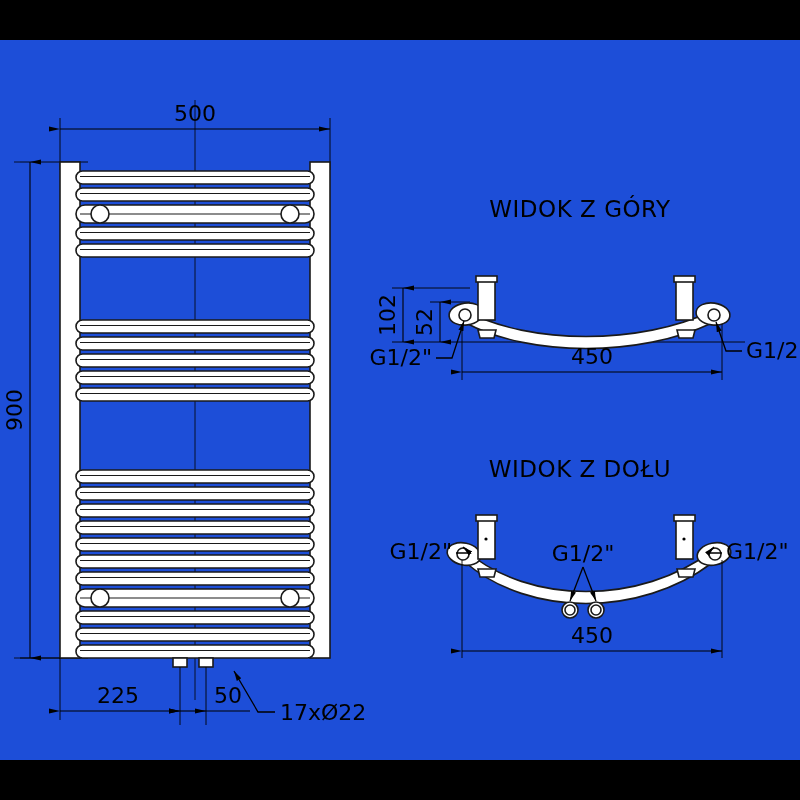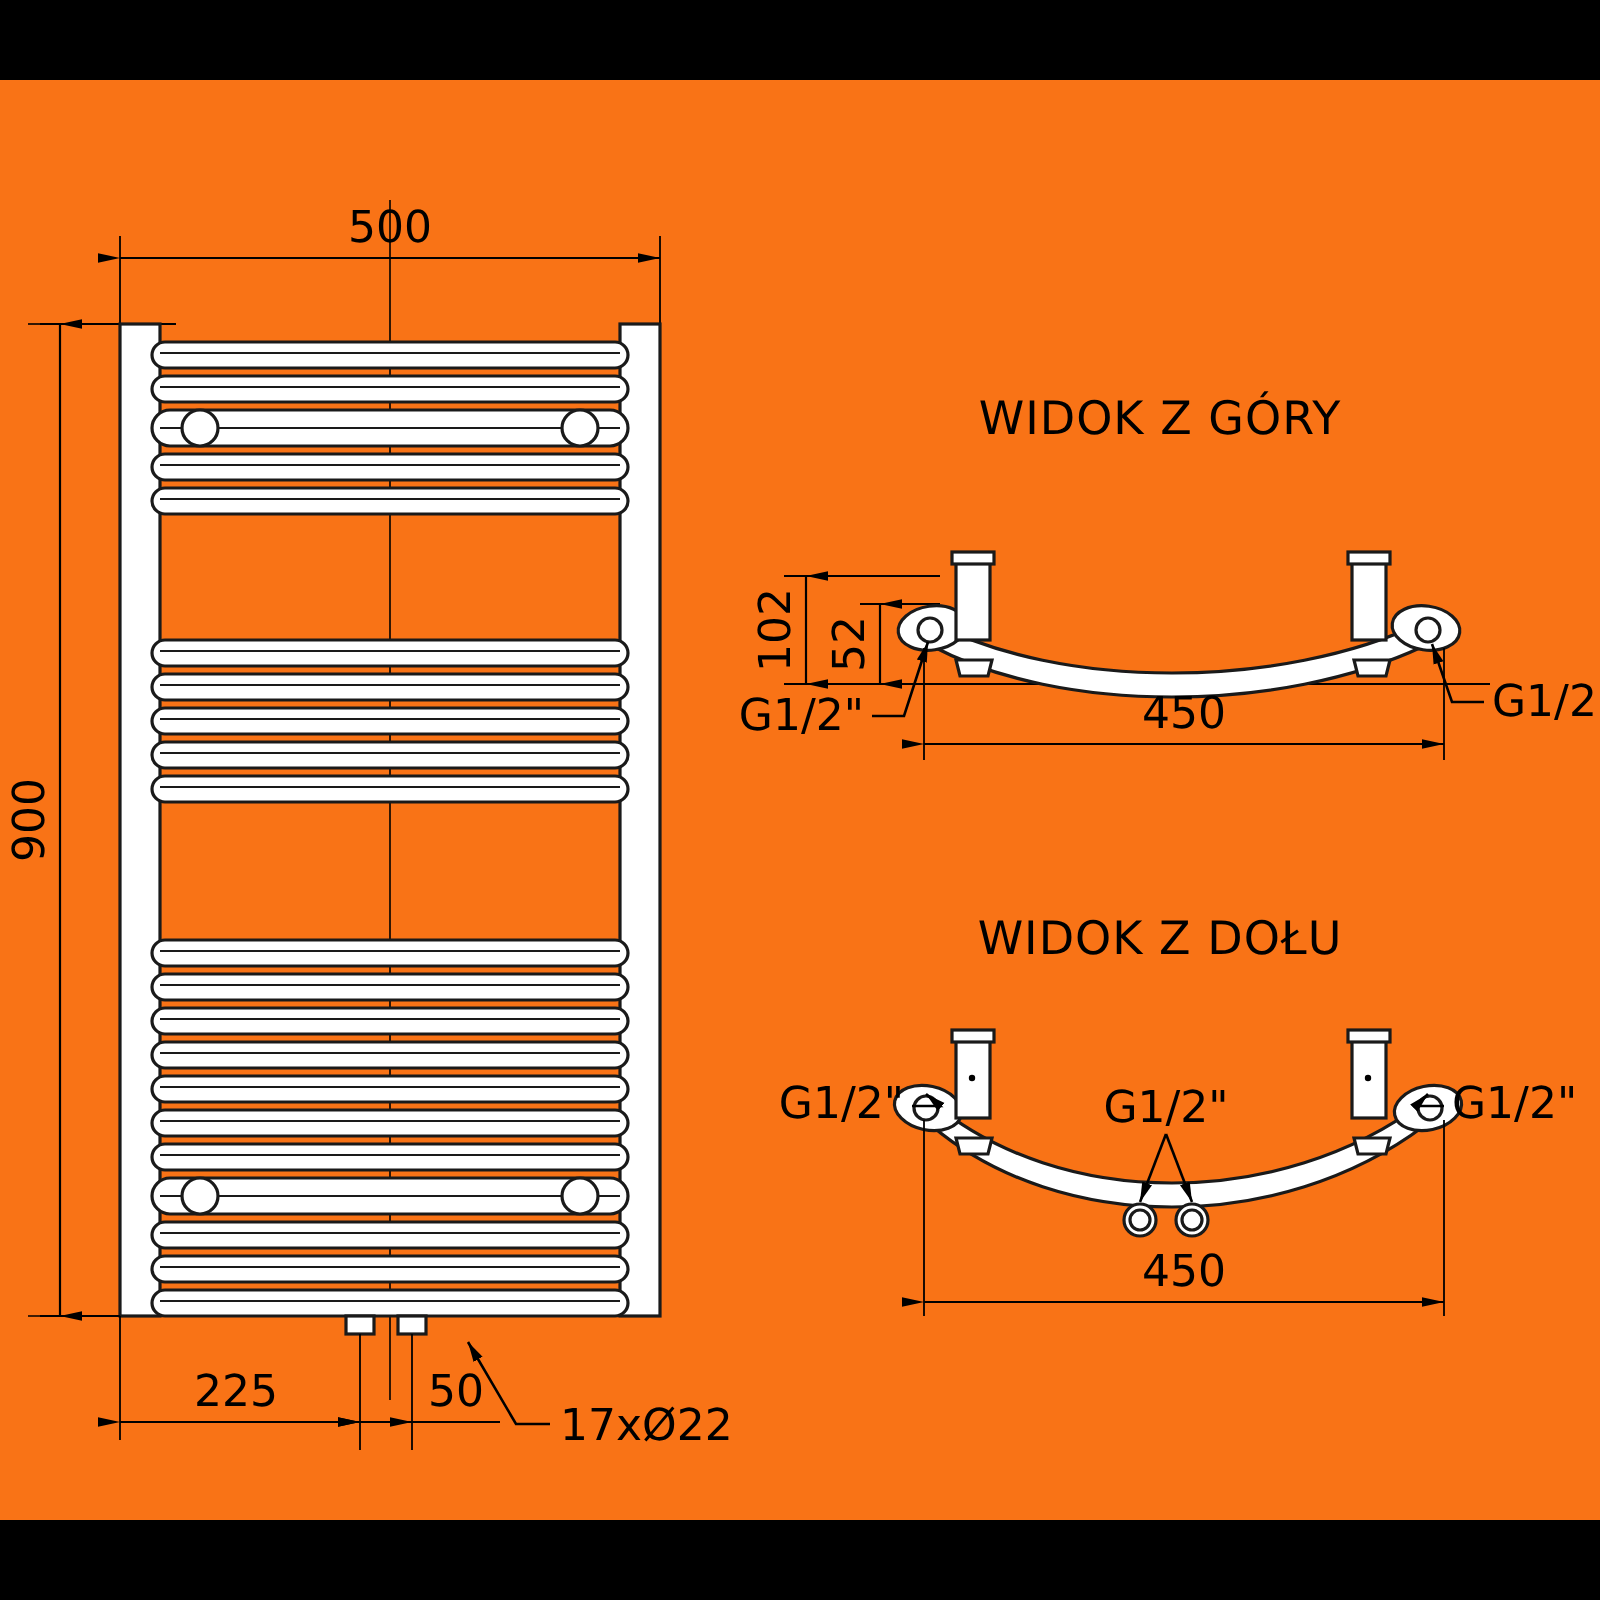--- a/index.html
+++ b/index.html
@@ -13,21 +13,21 @@
     height: 800px;
     background: #000000;
     overflow: hidden;
   }
   #sheet {
     position: absolute;
     left: 0;
     top: 40px;
     width: 800px;
     height: 720px;
-    background: #f97316;
+    background: #1d4ed8;
   }
   svg { display: block; }
   .dimtext {
     font-family: "DejaVu Sans", "Liberation Sans", sans-serif;
     font-size: 22px;
     fill: #000000;
   }
   .viewtitle {
     font-family: "DejaVu Sans", "Liberation Sans", sans-serif;
     font-size: 23px;

